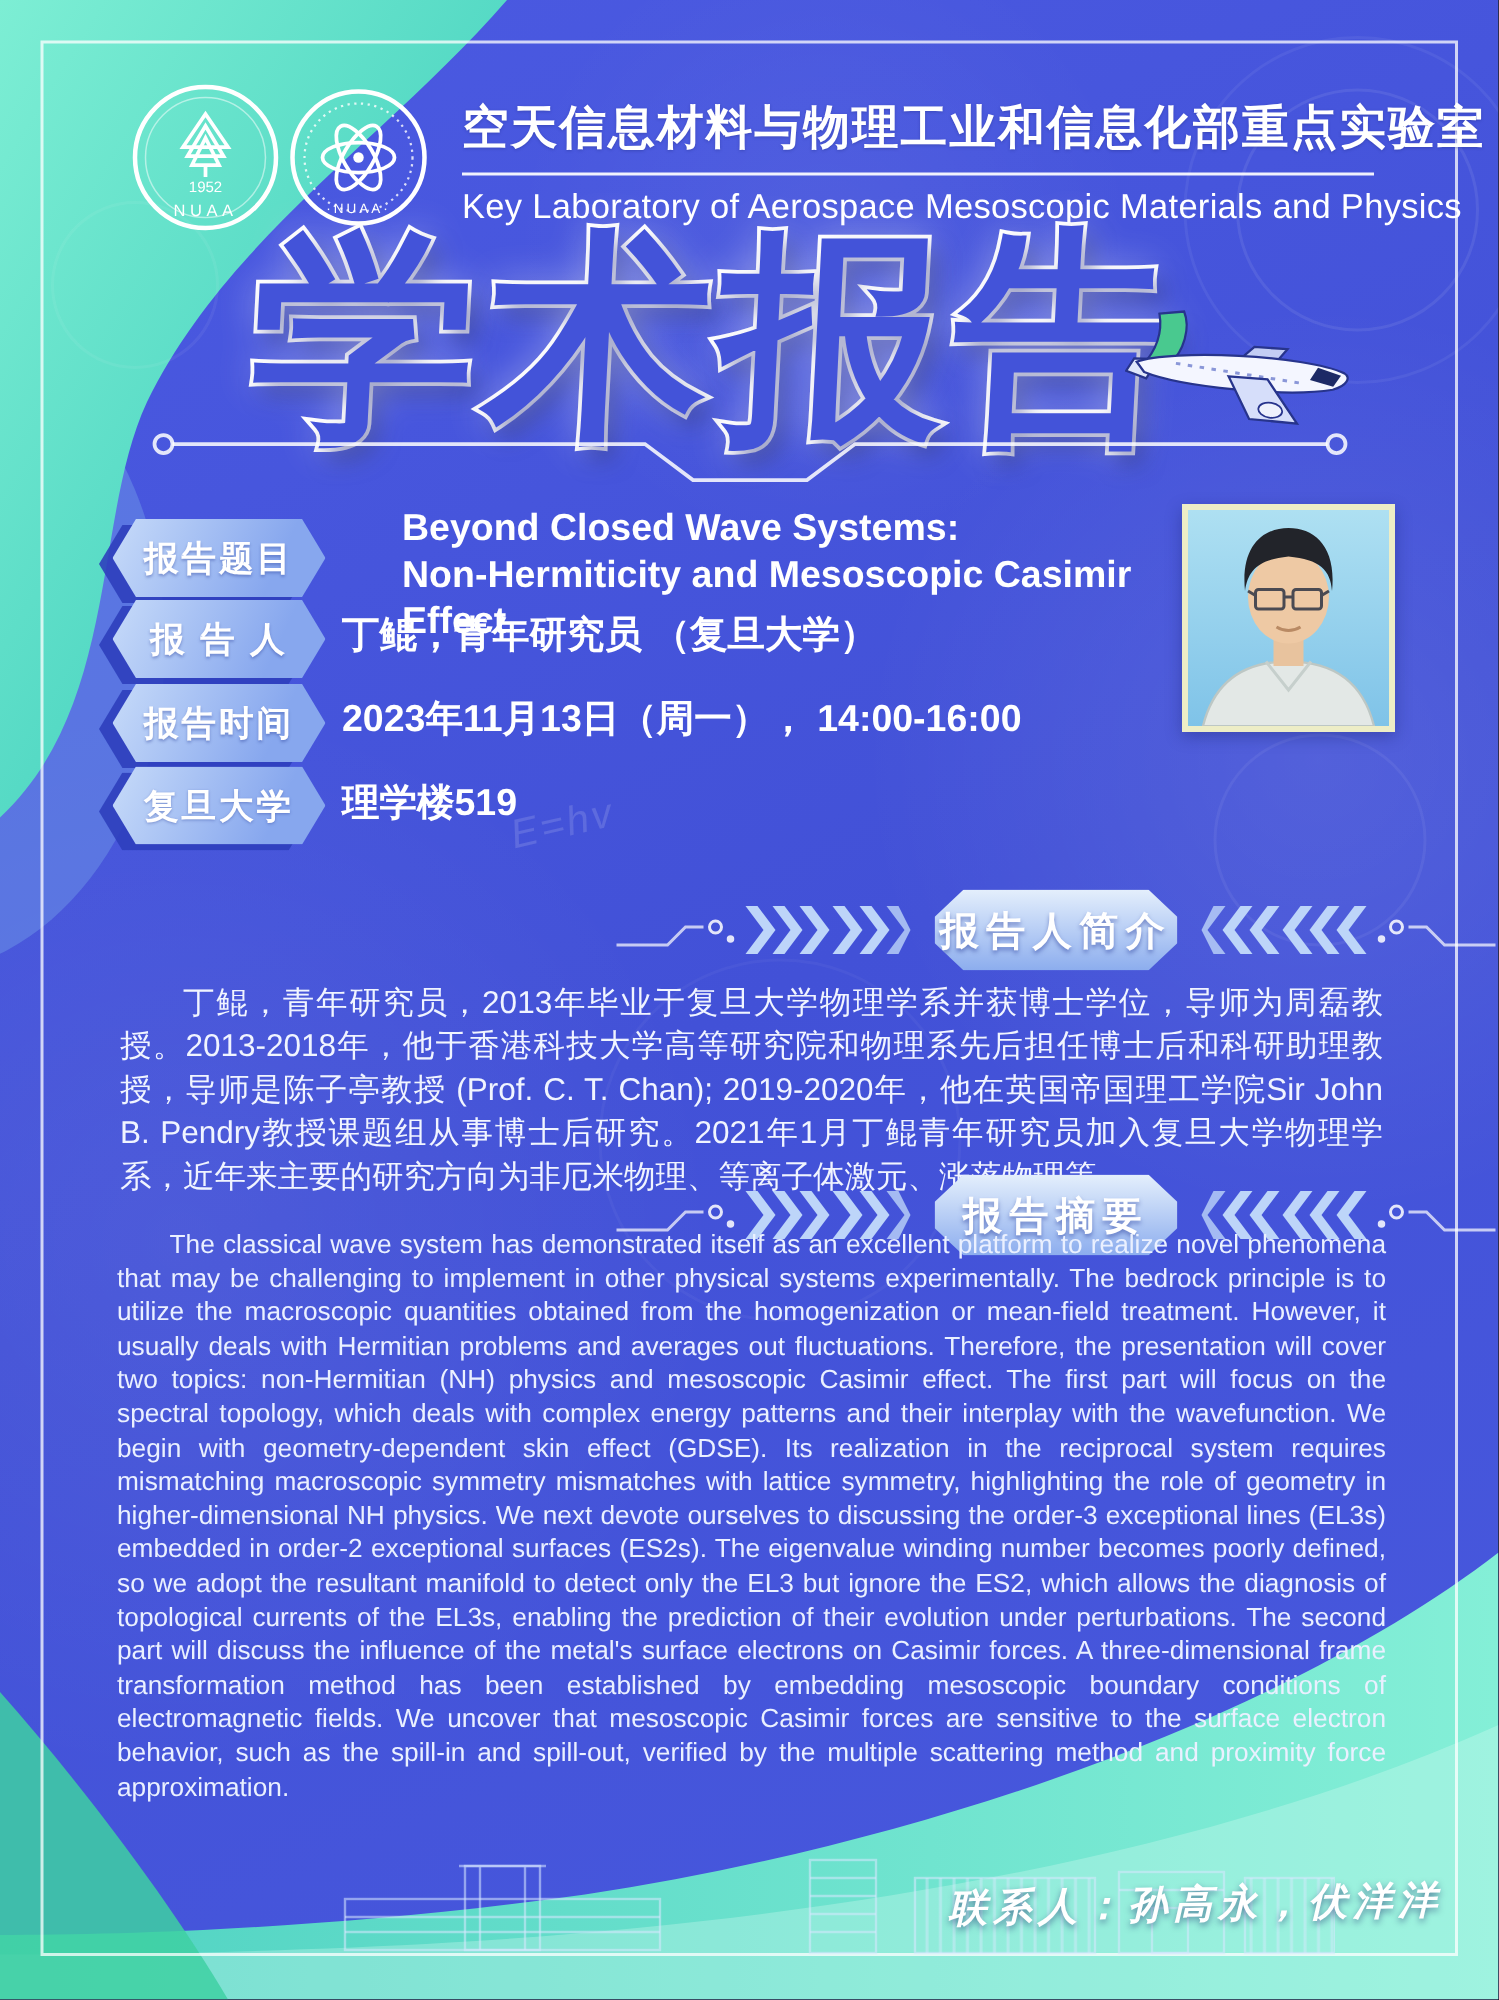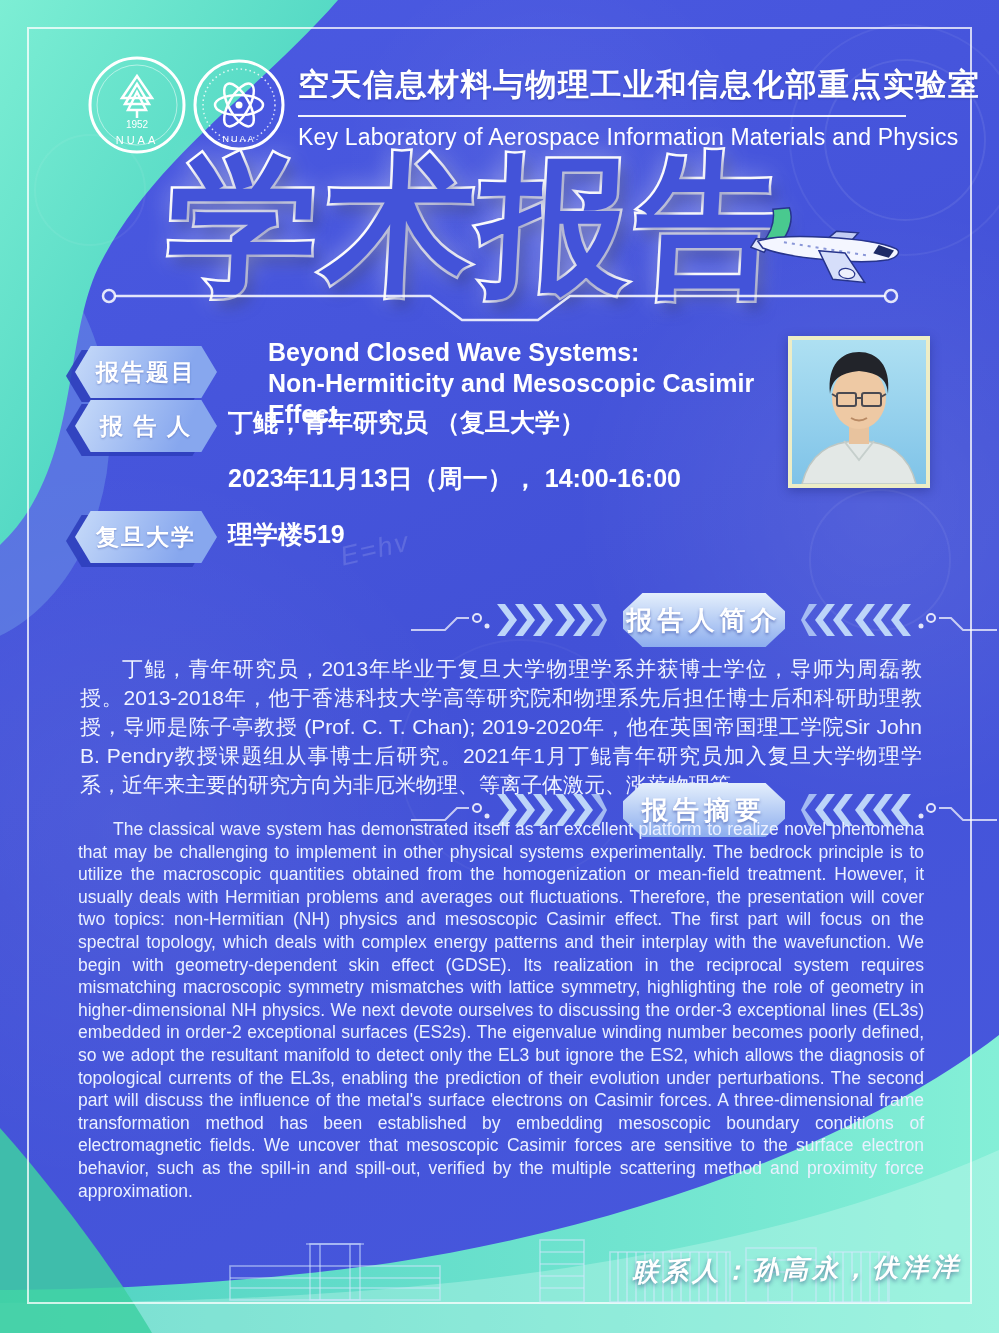--- a/index.html
+++ b/index.html
@@ -13,21 +13,21 @@
       linear-gradient(155deg,#4b5ae2,#4251d7 50%,#4859de);
   }
   .abs{position:absolute;}
   svg{display:block;}
   .bg-layer{position:absolute;inset:0;pointer-events:none;}
   .frame{
     position:absolute;left:27px;top:27px;width:941px;height:1273px;
     border:2px solid rgba(255,255,255,.75);pointer-events:none;
   }
   
-  .header-titles{position:absolute;left:298px;top:64px;width:640px;color:#fff;}
+  .header-titles{position:absolute;left:308px;top:64px;width:640px;color:#fff;}
   .header-zh{font-size:31px;font-weight:bold;letter-spacing:1.5px;white-space:nowrap;text-shadow:0 1px 2px rgba(30,40,120,.35);}
   .header-rule{height:2px;background:rgba(255,255,255,.92);margin:9px 0 7px;width:608px;}
   .header-en{font-size:23px;letter-spacing:.2px;white-space:nowrap;}
   
   .banner-title{
     position:absolute;left:168px;top:150px;line-height:1;white-space:nowrap;
     font-size:150px;font-weight:900;letter-spacing:6px;color:#4353d9;
     -webkit-text-stroke:5px #ffffff;paint-order:stroke fill;
     text-shadow:0 0 26px rgba(255,255,255,.45), 7px 9px 14px rgba(25,35,120,.55);
     transform:skewX(-3deg);
@@ -145,21 +145,21 @@
       <ellipse cx="47" cy="47" rx="24" ry="10" transform="rotate(60 47 47)"></ellipse>
       <ellipse cx="47" cy="47" rx="24" ry="10" transform="rotate(120 47 47)"></ellipse>
     </g>
     <circle cx="47" cy="47" r="3.5" fill="#fff"></circle>
     <text x="47" y="84" text-anchor="middle" font-size="9" letter-spacing="2" fill="#fff" font-family="Liberation Sans,sans-serif">·NUAA·</text>
   </svg>
 
   <div class="header-titles">
     <div class="header-zh">空天信息材料与物理工业和信息化部重点实验室</div>
     <div class="header-rule"></div>
-    <div class="header-en">Key Laboratory of Aerospace Information Materials and Physics</div>
+    <div class="header-en">Key Laboratory of Aerospace Mesoscopic Materials and Physics</div>
   </div>
 
   <div class="banner-title">学术报告</div>
 
   <svg class="abs" style="left:750px;top:198px;" width="160" height="95" viewBox="0 0 160 90">
     <g transform="rotate(9 80 45)">
       <path d="M72 44 L96 44 L106 28 L84 30 Z" fill="#c3cdf4" stroke="#27348c" stroke-width="1.5"></path>
       <path d="M18 18 L34 14 C40 24 38 40 30 50 L12 54 C20 42 22 30 18 18 Z" fill="#49c98f" stroke="#27348c" stroke-width="1.5"></path>
       <path d="M6 50 L22 48 L16 62 L2 59 Z" fill="#dfe6fa" stroke="#27348c" stroke-width="1.5"></path>
       <path d="M8 52 C30 40 118 30 146 38 C151 40 149 46 140 50 C110 60 40 64 14 58 Z" fill="#f4f6ff" stroke="#27348c" stroke-width="1.5"></path>
@@ -186,20 +186,24 @@
     <div>Beyond Closed Wave Systems:</div>
     <div>Non-Hermiticity and Mesoscopic Casimir Effect</div>
   </div>
 
   <div class="info-badge" style="left:75px;top:400px;">
     <div class="back"></div>
     <div class="front">报 告 人</div>
   </div>
   <div class="info-value v-speaker">丁鲲，青年研究员 （复旦大学）</div>
 
+  <div class="info-badge" style="left:75px;top:456px;">
+    <div class="back"></div>
+    <div class="front">报告时间</div>
+  </div>
   <div class="info-value v-time">2023年11月13日（周一）， 14:00-16:00</div>
 
   <div class="info-badge" style="left:75px;top:511px;">
     <div class="back"></div>
     <div class="front">复旦大学</div>
   </div>
   <div class="info-value v-venue">理学楼519</div>
 
   <div class="photo">
     <svg width="134" height="144" viewBox="0 0 134 144">

